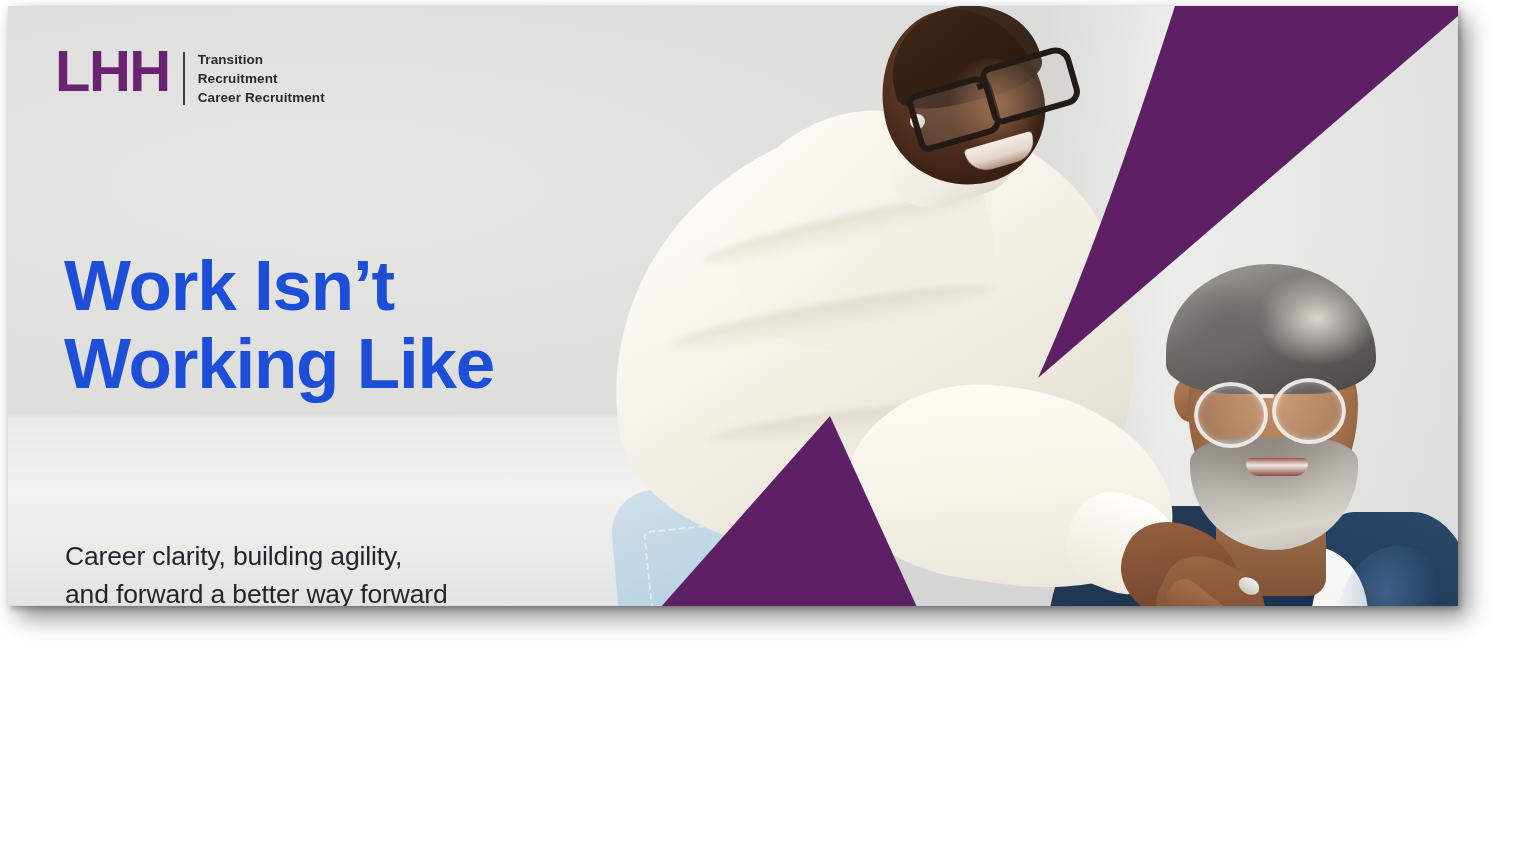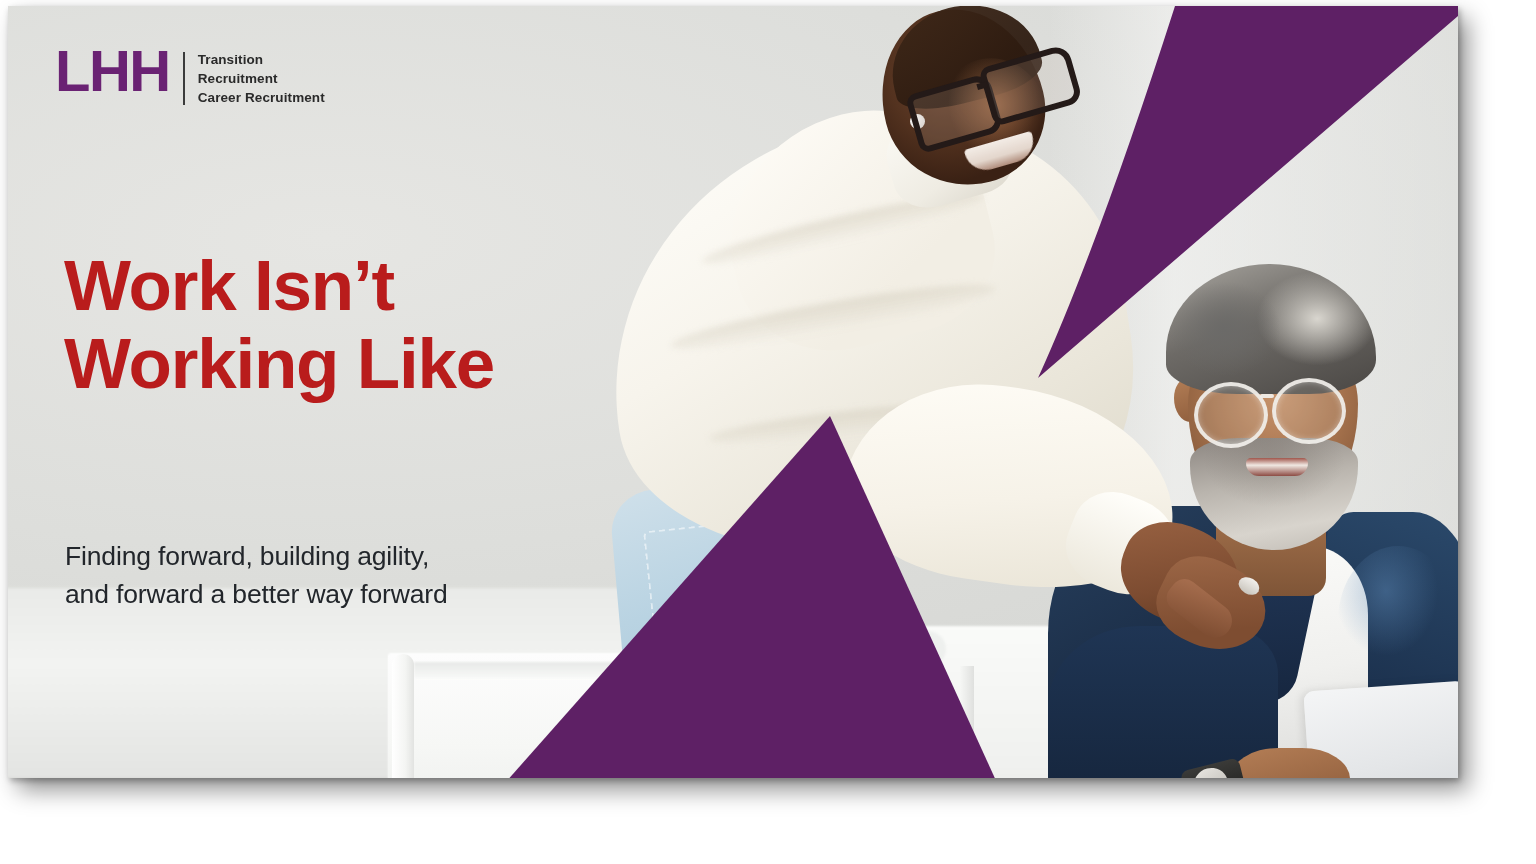--- a/index.html
+++ b/index.html
@@ -21,21 +21,21 @@
     height: 864px;
     background: #ffffff;
   }
 
   
   #slide {
     position: absolute;
     left: 8px;
     top: 6px;
     width: 1450px;
-    height: 772px;
+    height: 600px;
     overflow: hidden;
     background: #dedfdc;
     box-shadow: 10px 12px 22px rgba(0,0,0,0.42),
                 2px 3px 6px rgba(0,0,0,0.28);
   }
 
   
   .photo-layer {
     position: absolute;
     inset: 0;
@@ -465,21 +465,21 @@
     letter-spacing: .1px;
     white-space: nowrap;
   }
 
   
   #headline {
     position: absolute;
     left: 56px;
     top: 193px;
     z-index: 20;
-    color: #b91c1c;
+    color: #1d4ed8;
     font-size: 71px;
     font-weight: 700;
     line-height: 1.105;
     letter-spacing: -1.2px;
     max-width: 580px;
   }
   #headline .hl {
     display: block;
     white-space: nowrap;
   }
@@ -597,18 +597,18 @@
         <div>Career Recruitment</div>
       </div>
     </div>
 
     <h1 id="headline">
       <span class="hl">Work Isn’t</span>
       <span class="hl">Working Like</span>
     </h1>
 
     <div id="subtitle">
-      <span class="sl">Finding forward, building agility,</span>
+      <span class="sl">Career clarity, building agility,</span>
       <span class="sl">and forward a better way forward</span>
     </div>
 
   </div>
 </div>
 
 </body></html>

